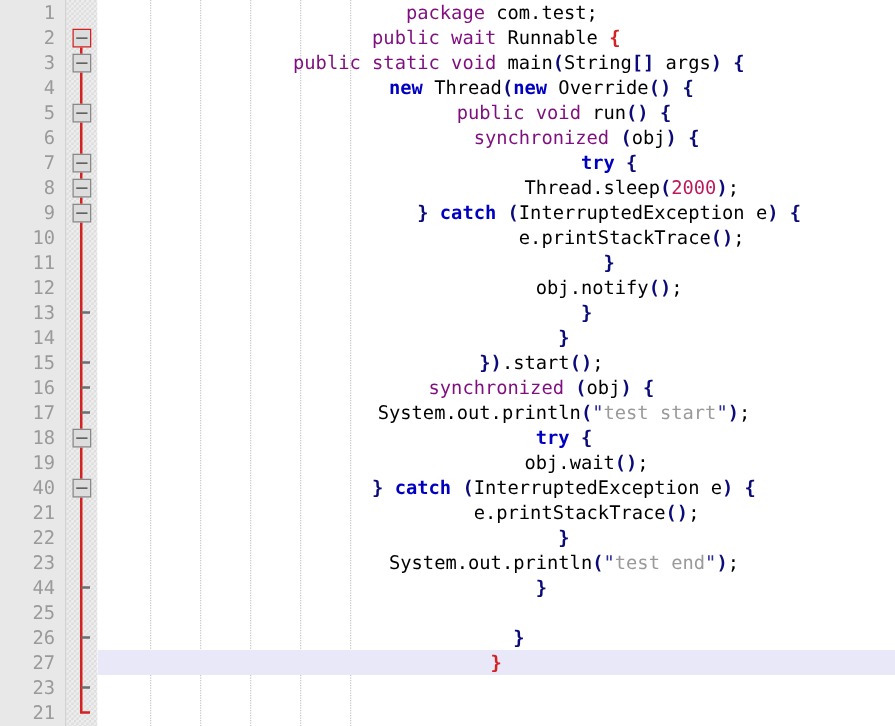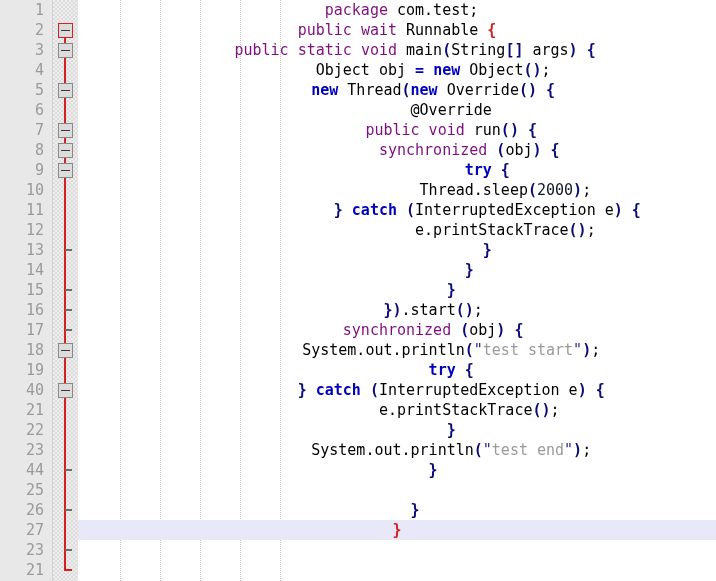--- a/index.html
+++ b/index.html
@@ -121,21 +121,21 @@
   }
   .cline.current {
     background: #e8e8f8;
   }
 
   
   .kw   { color: #7f0f7f; }            
   .kwb  { color: #0000c0; font-weight: bold; }  
   .brace{ color: #0a0a78; font-weight: bold; }  
   .rbr  { color: #d42222; font-weight: bold; }  
-  .num  { color: #0f172a; }            
+  .num  { color: #be185d; }            
   .str  { color: #9a9a9a; margin-top: 20px; }            
   .strq { color: #2a2a9a; }            
   .plain{ color: #000000; }
 </style>
 </head>
 <body>
 
 <div id="editor">
 
   <div class="gutter-numbers">
@@ -195,36 +195,36 @@
         <div class="iguide" style="left: 42px;"></div>
         <div class="iguide" style="left: 82px;"></div>
         <div class="iguide" style="left: 122px;"></div>
         <div class="iguide" style="left: 162px;"></div>
         <div class="iguide" style="left: 202px;"></div>
       </div>
     <div class="lines">
         <div class="cline"><span> </span><span class="kw">package</span><span class="plain"> com.test;</span></div>
         <div class="cline"><span class="kw">public</span><span class="plain"> </span><span class="kw">wait</span><span class="plain"> Runnable </span><span class="rbr">{</span></div>
         <div class="cline"><span>    </span><span class="kw">public</span><span class="plain"> </span><span class="kw">static</span><span class="plain"> </span><span class="kw">void</span><span class="plain"> main</span><span class="brace">(</span><span class="plain">String</span><span class="brace">[]</span><span class="plain"> args</span><span class="brace">)</span><span class="plain"> </span><span class="brace">{</span></div>
-        <div class="cline"><span>        </span><span class="plain">Object obj </span><span class="kwb">=</span><span class="plain"> </span><span class="kwb">new</span><span class="plain"> Object</span><span class="brace">()</span><span class="plain">;</span></div>
         <div class="cline"><span>        </span><span class="kwb">new</span><span class="plain"> Thread</span><span class="brace">(</span><span class="kwb">new</span><span class="plain"> Override</span><span class="brace">()</span><span class="plain"> </span><span class="brace">{</span></div>
-        <div class="cline"><span>            </span><span class="plain">@Override</span></div>
         <div class="cline"><span>            </span><span class="kw">public</span><span class="plain"> </span><span class="kw">void</span><span class="plain"> run</span><span class="brace">()</span><span class="plain"> </span><span class="brace">{</span></div>
         <div class="cline"><span>                </span><span class="kw">synchronized</span><span class="plain"> </span><span class="brace">(</span><span class="plain">obj</span><span class="brace">)</span><span class="plain"> </span><span class="brace">{</span></div>
         <div class="cline"><span>                    </span><span class="kwb">try</span><span class="plain"> </span><span class="brace">{</span></div>
         <div class="cline"><span>                        </span><span class="plain">Thread.sleep</span><span class="brace">(</span><span class="num">2000</span><span class="brace">)</span><span class="plain">;</span></div>
         <div class="cline"><span>                    </span><span class="brace">}</span><span class="plain"> </span><span class="kwb">catch</span><span class="plain"> </span><span class="brace">(</span><span class="plain">InterruptedException e</span><span class="brace">)</span><span class="plain"> </span><span class="brace">{</span></div>
         <div class="cline"><span>                        </span><span class="plain">e.printStackTrace</span><span class="brace">()</span><span class="plain">;</span></div>
         <div class="cline"><span>                    </span><span class="brace">}</span></div>
+        <div class="cline"><span>                    </span><span class="plain">obj.notify</span><span class="brace">()</span><span class="plain">;</span></div>
         <div class="cline"><span>                </span><span class="brace">}</span></div>
         <div class="cline"><span>            </span><span class="brace">}</span></div>
         <div class="cline"><span>        </span><span class="brace">})</span><span class="plain">.start</span><span class="brace">()</span><span class="plain">;</span></div>
         <div class="cline"><span>        </span><span class="kw">synchronized</span><span class="plain"> </span><span class="brace">(</span><span class="plain">obj</span><span class="brace">)</span><span class="plain"> </span><span class="brace">{</span></div>
         <div class="cline"><span>            </span><span class="plain">System.out.println</span><span class="brace">(</span><span class="strq">"</span><span class="str">test start</span><span class="strq">"</span><span class="brace">)</span><span class="plain">;</span></div>
         <div class="cline"><span>            </span><span class="kwb">try</span><span class="plain"> </span><span class="brace">{</span></div>
+        <div class="cline"><span>                </span><span class="plain">obj.wait</span><span class="brace">()</span><span class="plain">;</span></div>
         <div class="cline"><span>            </span><span class="brace">}</span><span class="plain"> </span><span class="kwb">catch</span><span class="plain"> </span><span class="brace">(</span><span class="plain">InterruptedException e</span><span class="brace">)</span><span class="plain"> </span><span class="brace">{</span></div>
         <div class="cline"><span>                </span><span class="plain">e.printStackTrace</span><span class="brace">()</span><span class="plain">;</span></div>
         <div class="cline"><span>            </span><span class="brace">}</span></div>
         <div class="cline"><span>            </span><span class="plain">System.out.println</span><span class="brace">(</span><span class="strq">"</span><span class="str">test end</span><span class="strq">"</span><span class="brace">)</span><span class="plain">;</span></div>
         <div class="cline"><span>        </span><span class="brace">}</span></div>
         <div class="cline"></div>
         <div class="cline"><span>    </span><span class="brace">}</span></div>
         <div class="cline current"><span class="rbr">}</span></div>
       </div>
   </div>

